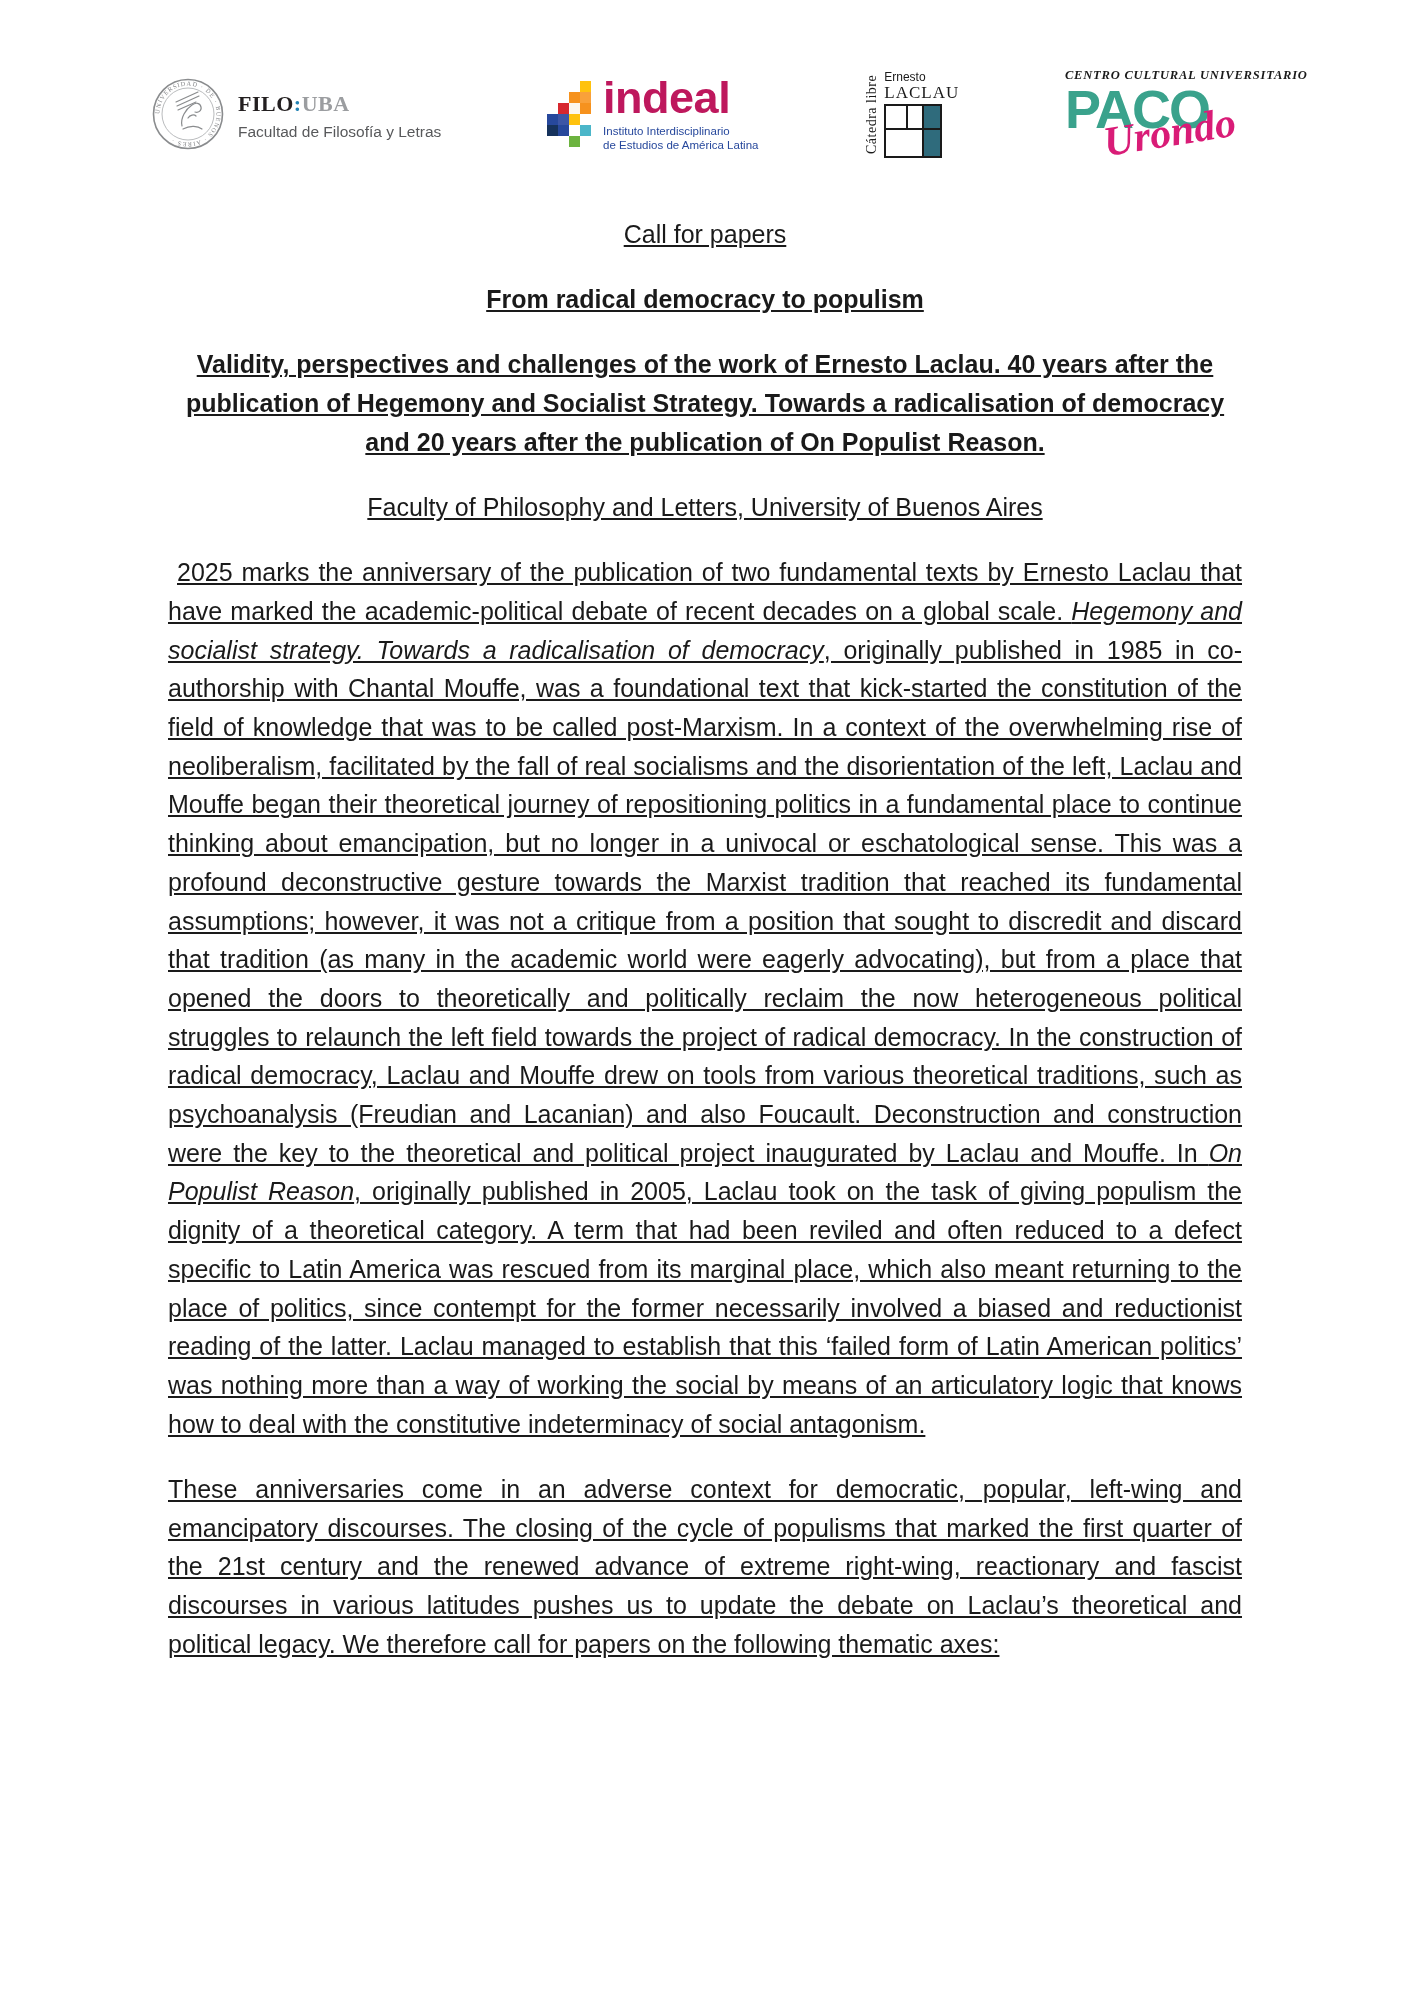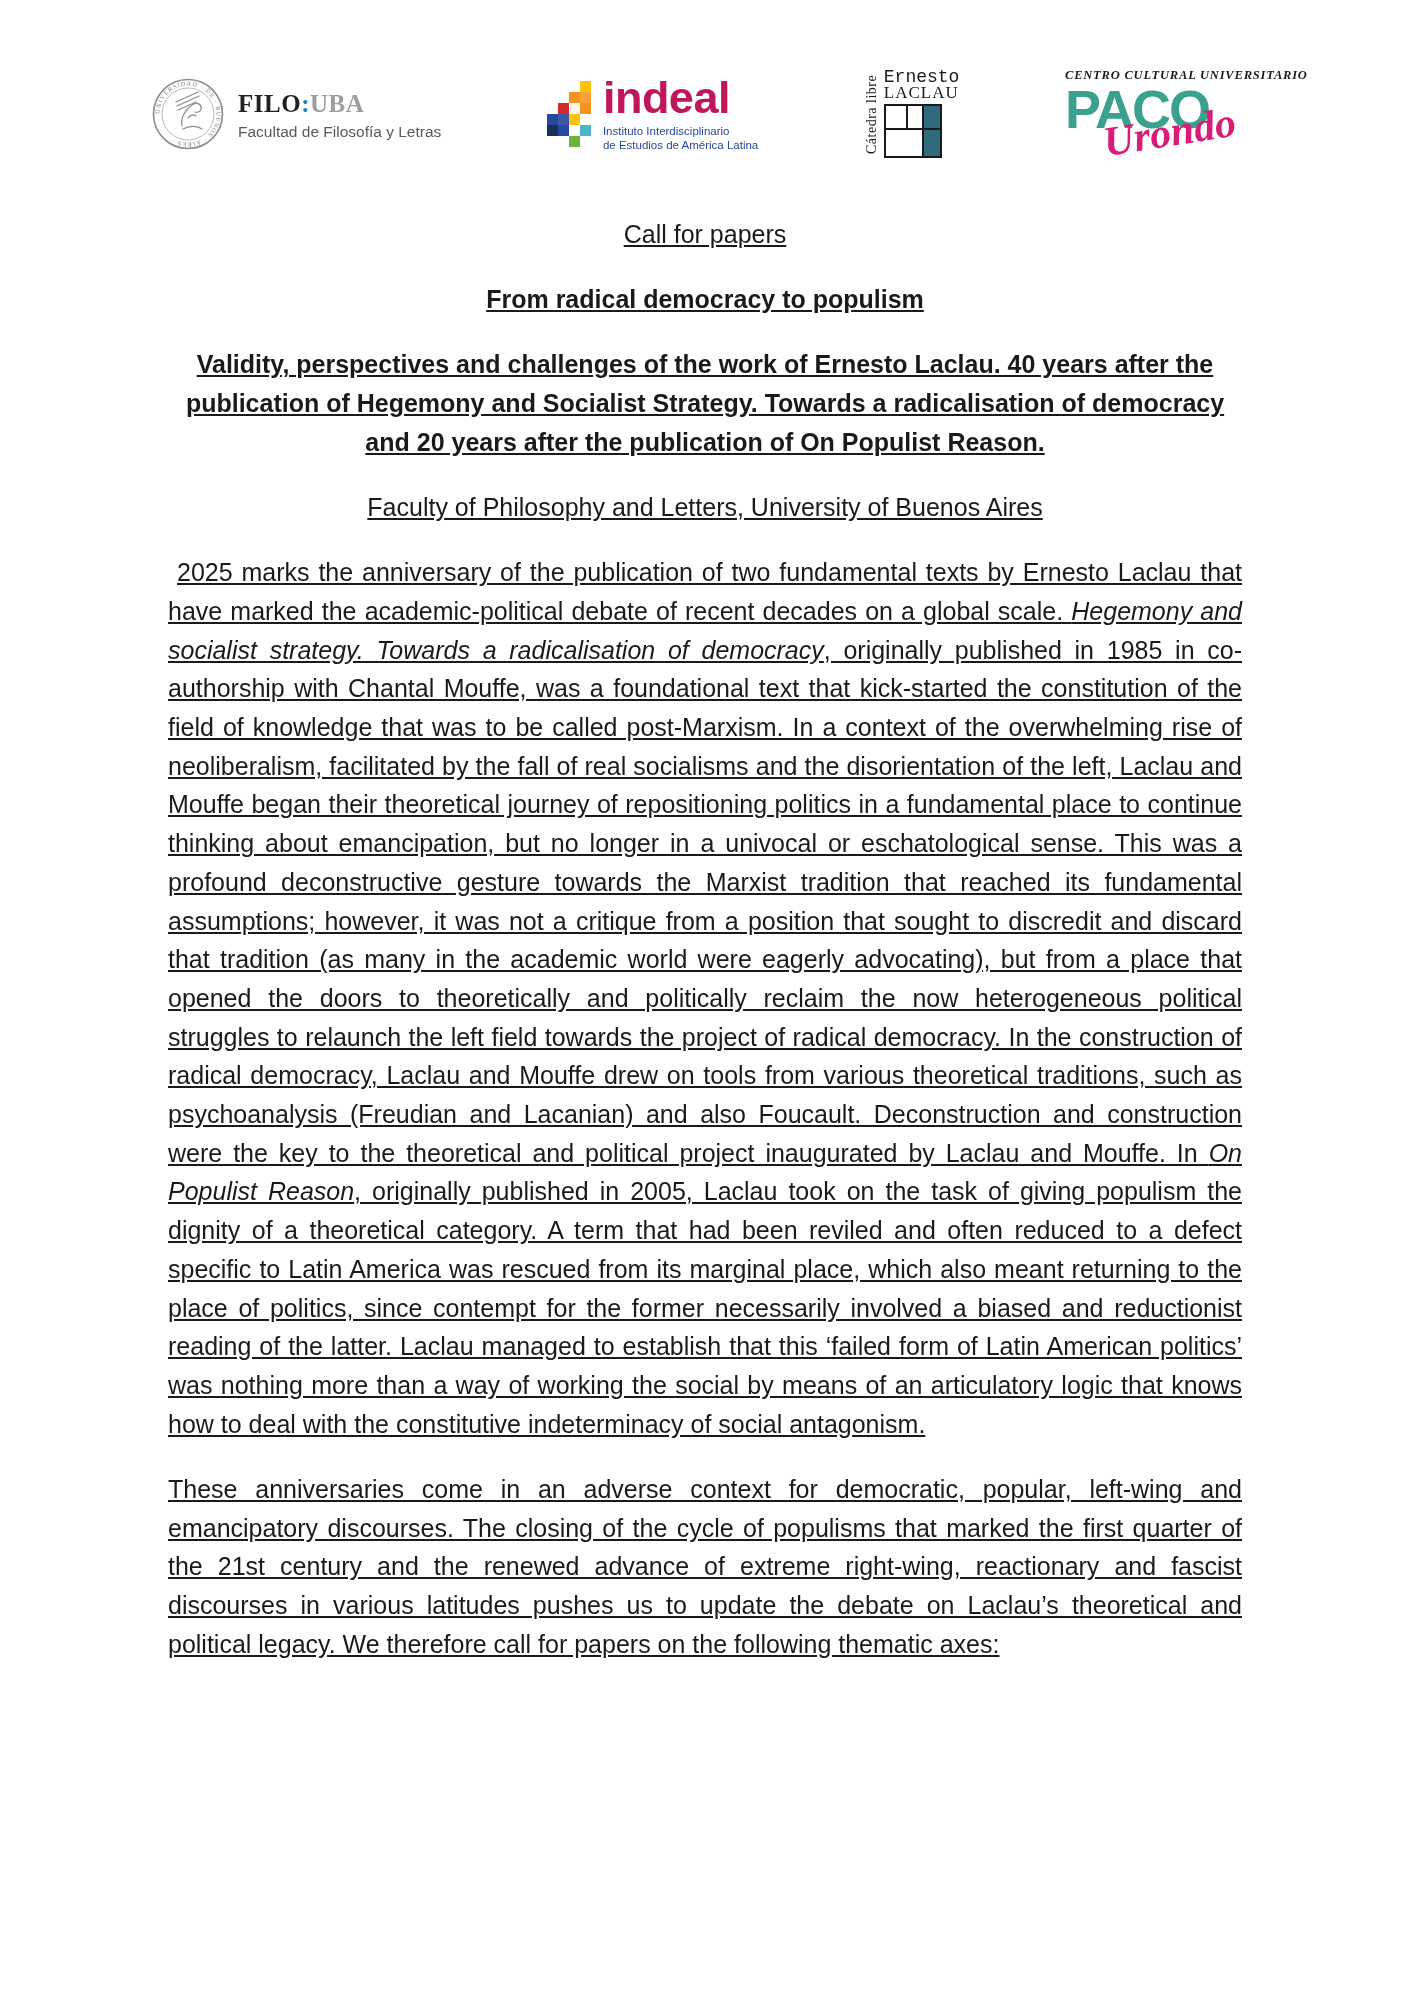--- a/index.html
+++ b/index.html
@@ -21,21 +21,21 @@
     align-items: center;
     justify-content: space-between;
     padding: 58px 138px 0 152px;
     height: 170px;
   }
 
   
   .filo-lockup { display: flex; align-items: center; gap: 14px; }
   .filo-seal { width: 72px; height: 72px; flex: 0 0 auto; }
   .filo-textcol { display: flex; flex-direction: column; }
-  .filo-wordmark { font-family: "Liberation Serif", serif; font-weight: 700; font-size: 25px; line-height: 36px; letter-spacing: 0.5px; }
+  .filo-wordmark { font-family: "Liberation Serif", serif; font-weight: 700; font-size: 22px; line-height: 36px; letter-spacing: 0.5px; }
   .filo-sub { font-size: 15.5px; line-height: 20px; color: #58595B; }
 
   
   .indeal-lockup { display: flex; align-items: center; gap: 12px; }
   .indeal-mosaic { display: grid; grid-template-columns: repeat(4, 11px); grid-template-rows: repeat(6, 11px); }
   .indeal-textcol { display: flex; flex-direction: column; }
   .indeal-name { font-weight: 700; font-size: 45px; line-height: 44px; letter-spacing: -0.5px; }
   .indeal-sub { margin-top: 4px; font-size: 11.5px; line-height: 14px; }
 
   
@@ -43,21 +43,21 @@
   .laclau-vertical {
     writing-mode: vertical-rl;
     transform: rotate(180deg);
     font-family: "Liberation Serif", serif;
     font-size: 14px;
     letter-spacing: 0.5px;
     color: #1a1a1a;
     text-align: center;
   }
   .laclau-main { display: flex; flex-direction: column; }
-  .laclau-name1 { font-family: Liberation Mono, monospace; font-size: 18px; line-height: 13px; }
+  .laclau-name1 { font-family: Liberation Sans, sans-serif; font-size: 12px; line-height: 13px; }
   .laclau-name2 { font-family: "Liberation Serif", serif; font-size: 17px; line-height: 17px; letter-spacing: 1px; }
   .laclau-grid {
     margin-top: 3px;
     width: 58px; height: 54px;
     border: 2px solid #1a1a1a;
     background: #1a1a1a;
     display: grid;
     grid-template-columns: 20px 14px 1fr;
     grid-template-rows: 22px 1fr;
     gap: 2px;

